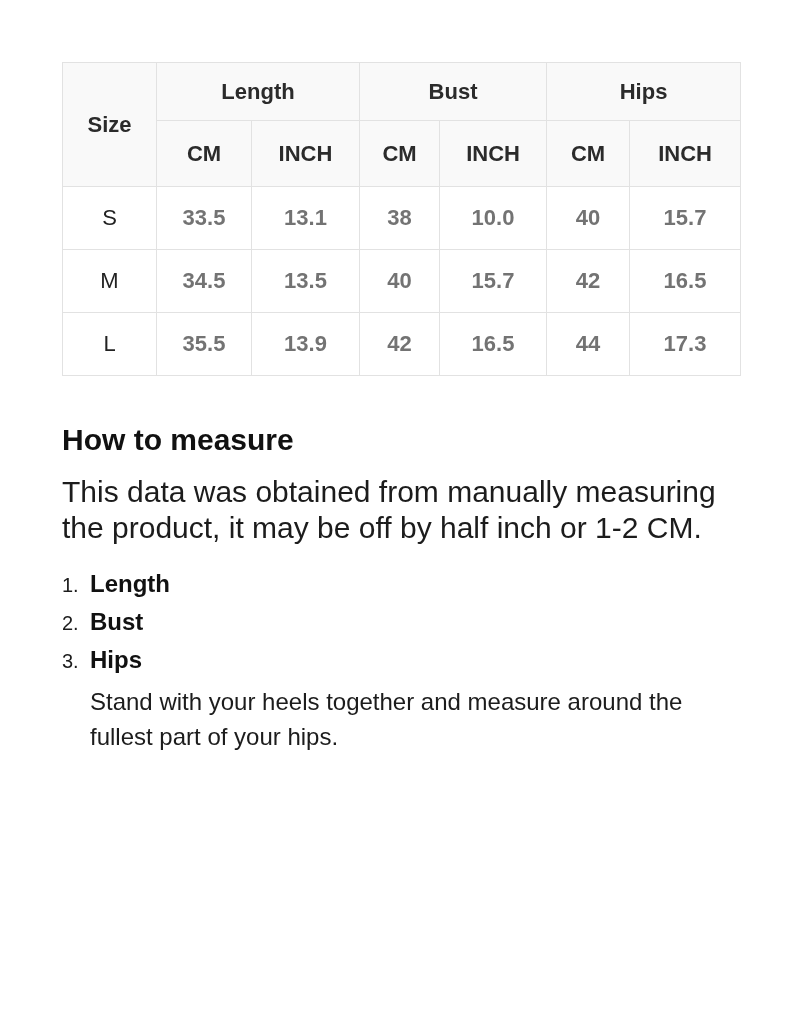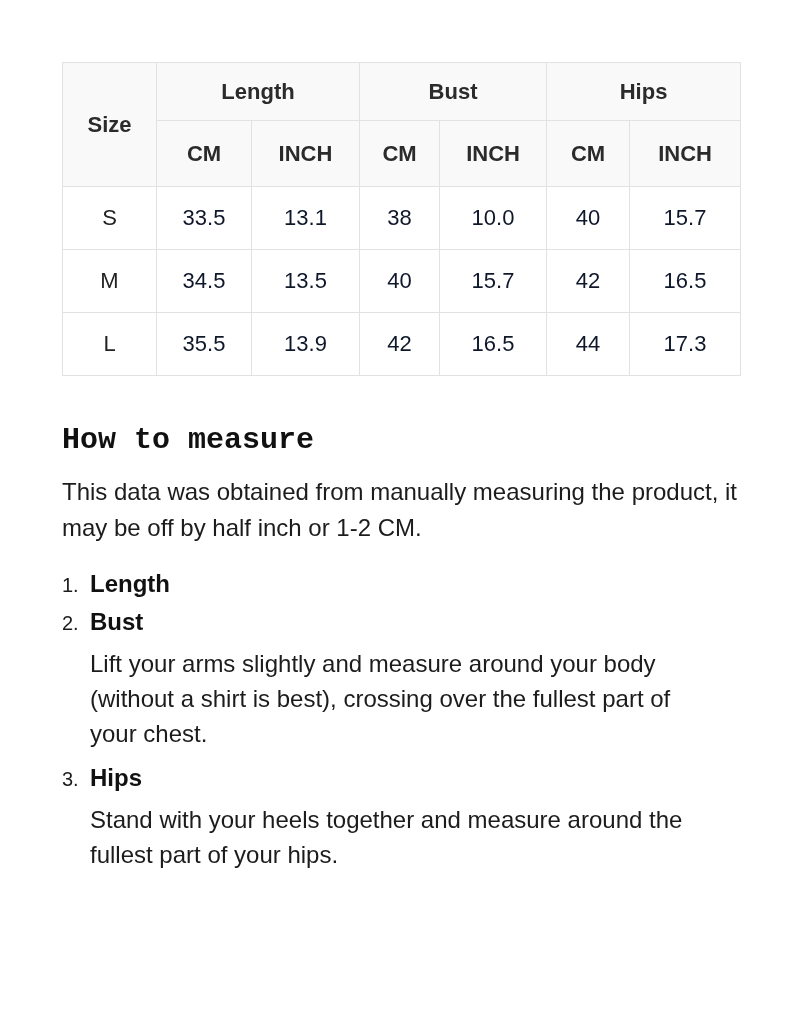--- a/index.html
+++ b/index.html
@@ -36,33 +36,32 @@
     color: #2b2b2b;
   }
   tr.group-row th { height: 57px; }
   tr.unit-row th { height: 65px; }
   tr.data-row td, tr.data-row th { height: 62px; }
   tr.data-row th {
     font-weight: normal;
     background: #ffffff;
     color: #222222;
   }
-  tr.data-row td { color: #0f172a; }
+  tr.data-row td { color: #737373; font-weight: bold; }
 
   h2.howto-title {
     margin: 46px 0 0 0;
     font-size: 30px;
     line-height: 1.2;
     font-weight: bold;
     color: #111111;
-    font-family: Liberation Mono, monospace;
   }
   p.howto-intro {
     margin: 16px 0 12px 0;
-    font-size: 24px;
+    font-size: 30px;
     line-height: 36px;
     color: #1c1c1c;
     max-width: 680px;
   }
   .steps {
     margin-top: 24px;
   }
   .step-head {
     display: flex;
     align-items: baseline;
@@ -160,21 +159,20 @@
         <span class="step-num">1.</span>
         <span class="step-label">Length</span>
       </div>
     </div>
 
     <div class="step">
       <div class="step-head">
         <span class="step-num">2.</span>
         <span class="step-label">Bust</span>
       </div>
-      <p class="step-desc">Lift your arms slightly and measure around your body (without a shirt is best), crossing over the fullest part of your chest.</p>
     </div>
 
     <div class="step">
       <div class="step-head">
         <span class="step-num">3.</span>
         <span class="step-label">Hips</span>
       </div>
       <p class="step-desc">Stand with your heels together and measure around the fullest part of your hips.</p>
     </div>
 

